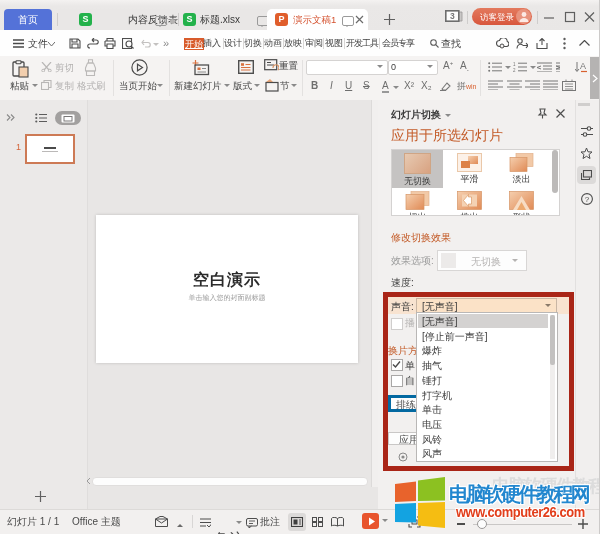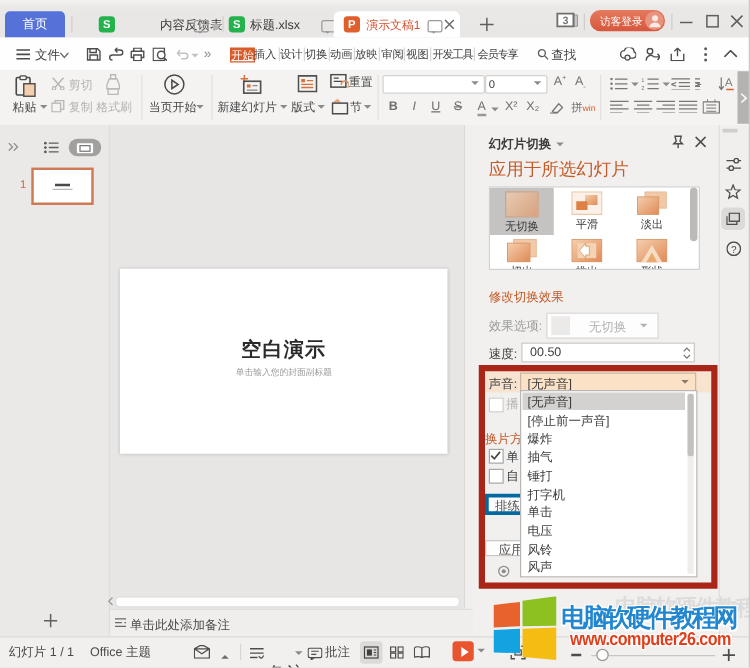--- a/index.html
+++ b/index.html
@@ -352,26 +352,20 @@
   </div>
 
   <svg class="abs" style="left:-3px;top:377px;" width="8" height="8">
       <path d="M5 1 L2 4 L5 7" fill="none" stroke="#9a9a9a" stroke-width="1"></path>
     </svg>
   <div class="abs" style="left:4px;top:377px;width:274px;height:7px;background:#fdfdfd;border-radius:4px;border:1px solid #e0dedd;"></div>
   <svg class="abs" style="left:283px;top:377px;" width="8" height="8">
       <path d="M3 1 L6 4 L3 7" fill="none" stroke="#9a9a9a" stroke-width="1"></path>
     </svg>
 
-  <div class="abs" style="left:0;top:387px;width:290px;height:22px;background:#f0eeed;border-top:1px solid #e0dedd;">
-    <svg class="abs" style="left:4px;top:6px;" width="9" height="8">
-        <path d="M0 1 h9 M0 4 h5.5 M7.5 4 h1.5 M0 7 h9" stroke="#6a6a6a" stroke-width="1"></path>
-      </svg>
-    <span class="abs" style="left:16px;top:5px;font-size:10px;color:#4a4a4a;">单击此处添加备注</span>
-  </div>
 </div>
 
 <div class="abs" style="left:371px;top:100px;width:7px;height:387px;background:#f1efee;border-left:1px solid #dcdad9;"></div>
 <div id="rpanel" class="abs">
   <span class="abs pnl" style="left:13px;top:8px;font-weight:bold;">幻灯片切换</span>
   <div class="carr abs" style="left:67px;top:14px;"></div>
   <svg class="abs" style="left:159px;top:8px;" width="11" height="11">
       <path d="M3 1 h5 l-1 4 2 2 H2 l2 -2 z M5.5 7 v3.5" fill="none" stroke="#4d4d4d" stroke-width="1.1"></path>
     </svg>
   <svg class="abs" style="left:178px;top:9px;" width="9" height="9">
@@ -431,27 +425,20 @@
 
   <div class="abs" style="left:174px;top:50px;width:6px;height:43px;border-radius:3px;background:#bcbab9;"></div>
   <span class="abs org" style="left:13px;top:131px;font-size:10px;">修改切换效果</span>
   <span class="abs" style="left:13px;top:154px;font-size:10px;color:#9b9b9b;">效果选项:</span>
   <div class="abs" style="left:59px;top:150px;width:88px;height:19px;background:#fdfdfd;border:1px solid #d8d6d5;">
     <div class="abs" style="left:3px;top:2px;width:15px;height:15px;background:#eceae9;"></div>
     <span class="abs" style="left:33px;top:4px;font-size:10px;color:#b5b3b2;">无切换</span>
     <div class="carr abs" style="left:74px;top:8px;border-top-color:#b5b3b2;"></div>
   </div>
   <span class="abs pnl" style="left:13px;top:176px;">速度:</span>
-  <div class="abs" style="left:39px;top:174px;width:137px;height:14px;background:#fff;border:1px solid #c9c7c6;">
-    <span class="abs" style="left:6px;top:2px;font-size:10px;color:#3c3c3c;">00.50</span>
-    <svg class="abs" style="left:128px;top:2px;" width="7" height="11">
-        <path d="M1 4 L3.5 1.5 L6 4" fill="none" stroke="#777" stroke-width="1"></path>
-        <path d="M1 7 L3.5 9.5 L6 7" fill="none" stroke="#777" stroke-width="1"></path>
-      </svg>
-  </div>
 
   <div class="abs" style="left:8px;top:196px;width:183px;height:18px;background:#f8e3d0;"></div>
   <span class="abs pnl" style="left:13px;top:200px;">声音:</span>
 
   <div class="cb abs" style="left:13px;top:218px;border-color:#d0cecd;"></div>
   <span class="abs" style="left:27px;top:216px;font-size:10px;color:#b5b3b2;">播</span>
   <span class="abs org" style="left:10px;top:244px;font-size:10px;">换片方</span>
   <div class="cb abs" style="left:13px;top:259px;"></div>
   <svg class="abs" style="left:14px;top:260px;" width="9" height="9">
       <path d="M1 4.5 L3.5 7 L8 1.5" fill="none" stroke="#4a4a4a" stroke-width="1.4"></path>

